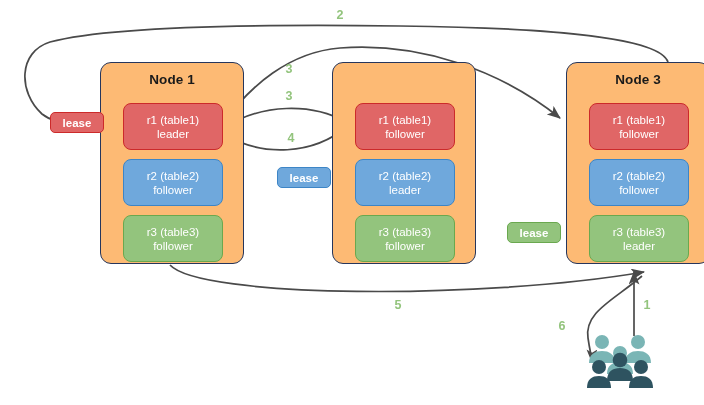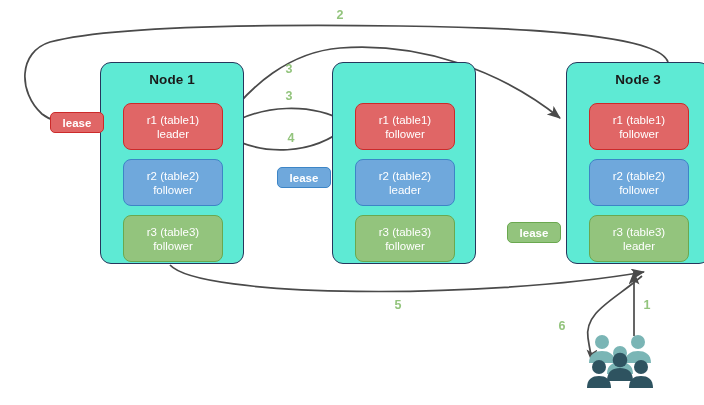--- a/index.html
+++ b/index.html
@@ -5,21 +5,21 @@
   html,body{margin:0;padding:0;background:#ffffff;}
   body{width:704px;height:405px;overflow:hidden;font-family:"Liberation Sans",sans-serif;}
   #stage{position:relative;width:704px;height:405px;background:#fff;}
 
   svg.layer{position:absolute;left:0;top:0;width:704px;height:405px;pointer-events:none;}
 
   .node{
     position:absolute;
     border:1.6px solid #26365c;
     border-radius:11px;
-    background:#5eead4;
+    background:#fdba74;
     box-sizing:border-box;
   }
   .node-title{
     position:absolute;
     left:0;right:0;
     top:9px;
     text-align:center;
     font-size:13.5px;
     font-weight:bold;
     color:#1a1a1a;

